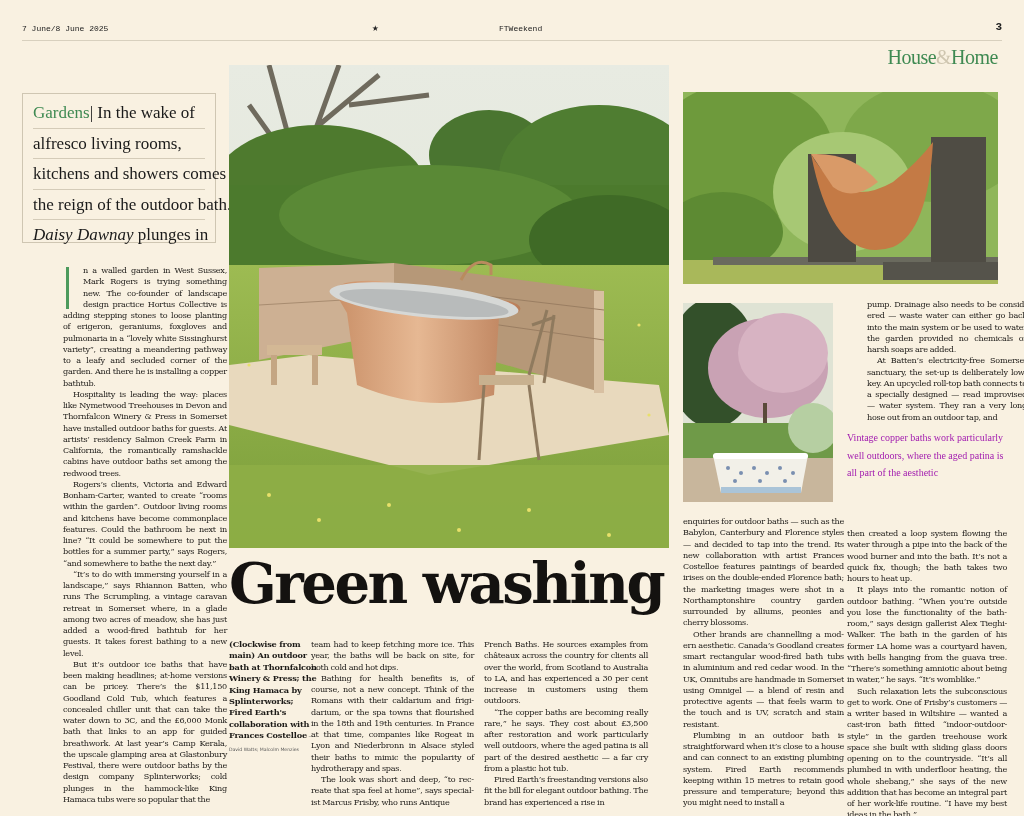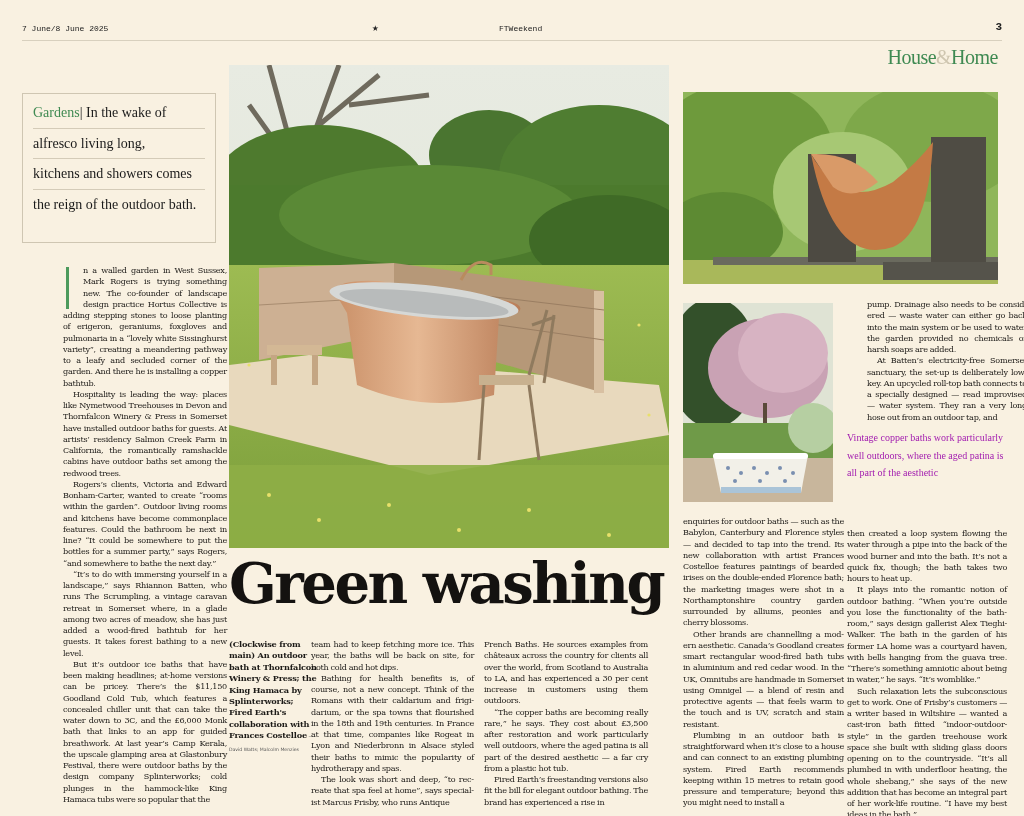--- a/index.html
+++ b/index.html
@@ -22,21 +22,21 @@
   .section-flag {
     position: absolute; right: 26px; top: 46px;
     font-family: "Liberation Serif", serif; font-size: 20px; color: #3f8a52; letter-spacing: -0.5px;
   }
   .section-flag .amp { color: #cfc6b0; font-size: 20px; }
 
   
   .standfirst {
     position: absolute; left: 22px; top: 93px; width: 194px; height: 150px;
     border: 1px solid #cfc6b2; padding: 4px 10px 0 10px;
-    font-family: "Liberation Serif", serif; font-size: 14px; line-height: 29.5px; color: #1a1a1a;
+    font-family: "Liberation Serif", serif; font-size: 17px; line-height: 29.5px; color: #1a1a1a;
   }
   .standfirst .line { border-bottom: 1px solid #d4cbb8; white-space: nowrap; }
   .standfirst .line:last-child { border-bottom: none; }
   .standfirst .kicker { color: #3f8a52; }
   .standfirst .author { font-style: italic; }
 
   
   .col {
     position: absolute; font-family: "DejaVu Serif", serif;
     font-size: 8.1px; line-height: 11.25px; text-align: justify; color: #1d1b18;
@@ -80,23 +80,24 @@
   <span class="star">★</span>
   <span class="paper">FTWeekend</span>
   <span class="pagenum">3</span>
 </div>
 <div class="rule-top"></div>
 
 <div class="section-flag"><span>House</span><span class="amp">&amp;</span><span>Home</span></div>
 
 <div class="standfirst">
   <div class="line"><span class="kicker">Gardens</span><span>|</span><span> In the wake of</span></div>
-  <div class="line">alfresco living long,</div>
+  <div class="line">alfresco living rooms,</div>
   <div class="line">kitchens and showers comes</div>
   <div class="line">the reign of the outdoor bath.</div>
+  <div class="line"><span class="author">Daisy Dawnay</span><span> plunges in</span></div>
 </div>
 
 <div class="col" style="left:63px; top:265px; width:164px;">
   <p class="noindent"><span class="dropcap-bar"></span><span>n a walled garden in West Sussex, Mark Rogers is trying something new. The co-founder of landscape design practice Hortus Collective is adding stepping stones to loose planting of erigeron, geraniums, fox­gloves and pulmonaria in a “lovely white Sissinghurst variety”, creating a meandering pathway to a leafy and secluded corner of the garden. And there he is installing a copper bathtub.</span></p>
   <p>Hospitality is leading the way: places like Nymetwood Treehouses in Devon and Thornfalcon Winery &amp; Press in Som­erset have installed outdoor baths for guests. At artists’ residency Salmon Creek Farm in California, the romanti­cally ramshackle cabins have outdoor baths set among the redwood trees.</p>
   <p>Rogers’s clients, Victoria and Edward Bonham-Carter, wanted to create “rooms within the garden”. Outdoor liv­ing rooms and kitchens have become commonplace features. Could the bath­room be next in line? “It could be some­where to put the bottles for a summer party,” says Rogers, “and somewhere to bathe the next day.”</p>
   <p>“It’s to do with immersing yourself in a landscape,” says Rhiannon Batten, who runs The Scrumpling, a vintage car­avan retreat in Somerset where, in a glade among two acres of meadow, she has just added a wood-fired bathtub for her guests. It takes forest bathing to a new level.</p>
   <p>But it’s outdoor ice baths that have been making headlines; at-home ver­sions can be pricey. There’s the $11,150 Goodland Cold Tub, which features a concealed chiller unit that can take the water down to 3C, and the £6,000 Monk bath that links to an app for guided breathwork. At last year’s Camp Kerala, the upscale glamping area at Glaston­bury Festival, there were outdoor baths by the design company Splinterworks; cold plunges in the hammock-like King Hamaca tubs were so popular that the</p>
 </div>
 

